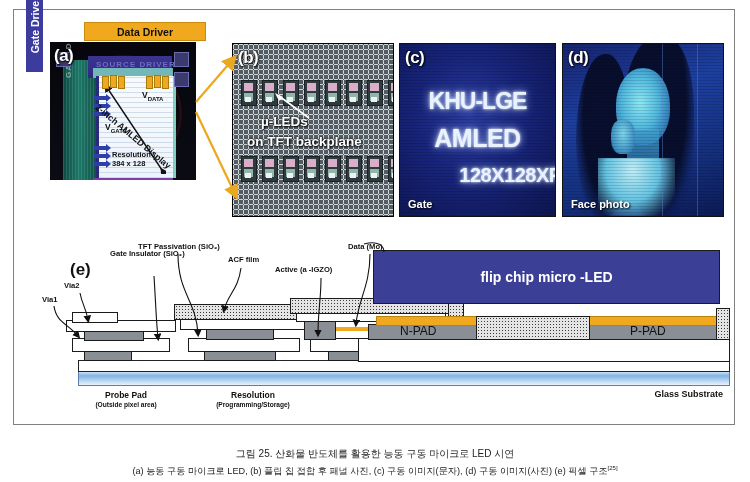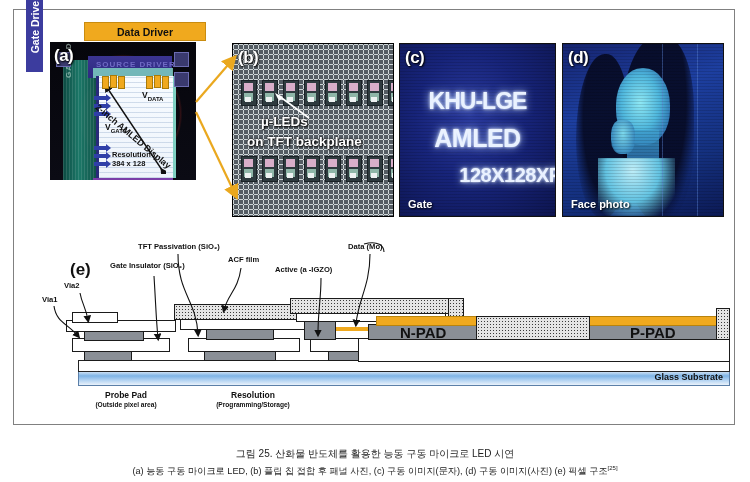--- a/index.html
+++ b/index.html
@@ -101,32 +101,32 @@
 
   
   #panelE{position:absolute;left:14px;top:228px;width:720px;height:196px;}
   .eLabel{position:absolute;font-size:7.6px;font-weight:bold;color:#111;white-space:nowrap;line-height:1.1;}
   .eTag{position:absolute;left:42px;top:22px;font-size:17px;font-weight:bold;color:#111;}
   .bottomLbl{position:absolute;text-align:center;font-weight:bold;color:#111;font-size:8.5px;line-height:1.35;}
   .bottomLbl small{display:block;font-size:6.6px;font-weight:bold;}
 
   .glass{position:absolute;left:50px;top:132px;width:650px;height:14px;
     background:linear-gradient(#dfeaf7,#7eb4e6 35%,#a9cdf0 60%,#e9f2fb);border:1px solid #5b7fa8;}
-  .glassTxt{position:absolute;right:6px;top:1px;font-size:9px;font-weight:bold;color:#111;}
+  .glassTxt{position:absolute;right:6px;top:18px;font-size:9px;font-weight:bold;color:#111;}
   .buf{position:absolute;left:50px;top:122px;width:650px;height:10px;background:#fff;border:1px solid #222;}
 
   .mo{position:absolute;background:#8a8f96;border:1px solid #1b1b1b;}
   .ins{position:absolute;background:#fff;border:1px solid #1b1b1b;}
   .pass{position:absolute;border:1px solid #1b1b1b;
     background-image:radial-gradient(#3a3a3a .9px,rgba(0,0,0,0) 1px);background-size:3px 3px;background-color:#e4e4e4;}
   .igzo{position:absolute;background:#f0a91e;}
   .chip{position:absolute;left:345px;top:12px;width:345px;height:52px;background:#3b3f96;border:1px solid #1b1b1b;
     display:flex;align-items:center;justify-content:center;color:#fff;font-size:14px;font-weight:bold;}
   .padgold{position:absolute;background:#f0a91e;border:1px solid #b8830d;}
-  .padlbl{position:absolute;font-size:15px;font-weight:bold;color:#111;}
+  .padlbl{position:absolute;font-size:12px;font-weight:normal;color:#111;}
 
   .cap{position:absolute;left:55px;top:444px;width:640px;text-align:center;
        font-size:10px;color:#222;line-height:1.9;}
   .capline2{font-size:9.2px;}
   .supx{font-size:6px;vertical-align:super;}
 </style>
 </head>
 <body>
 
 <div id="root">
@@ -317,21 +317,21 @@
       <div class="scanline"></div>
       <div class="cCap">Face photo</div>
     </div>
     <div class="plabel" style="left:554px;top:38px;">(d)</div>
 
     <div id="panelE">
 
       <div class="eTag">(e)</div>
 
       <div class="eLabel" style="left:110px;top:5px;">TFT Passivation  (SiO₂)</div>
-      <div class="eLabel" style="left:82px;top:24px;">Gate Insulator  (SiO₂)</div>
+      <div class="eLabel" style="left:82px;top:12px;">Gate Insulator  (SiO₂)</div>
       <div class="eLabel" style="left:200px;top:18px;">ACF film</div>
       <div class="eLabel" style="left:247px;top:28px;">Active (a -IGZO)</div>
       <div class="eLabel" style="left:320px;top:5px;">Data (Mo)</div>
       <div class="eLabel" style="left:36px;top:44px;">Via2</div>
       <div class="eLabel" style="left:14px;top:58px;">Via1</div>
 
       <svg style="position:absolute;left:0;top:0;width:720px;height:140px;z-index:6;" viewBox="0 0 720 140">
         <defs>
           <marker id="bk" markerWidth="8" markerHeight="8" refX="4" refY="3.5" orient="auto">
             <path d="M0,0 L7,3.5 L0,7 z" fill="#111"></path>
@@ -380,20 +380,21 @@
       <div class="ins" style="left:330px;top:100px;width:370px;height:22px;"></div>
       <div class="mo" style="left:340px;top:86px;width:110px;height:14px;"></div>
       <div class="mo" style="left:560px;top:86px;width:130px;height:14px;"></div>
       <div class="padgold" style="left:348px;top:78px;width:100px;height:8px;"></div>
       <div class="padgold" style="left:560px;top:78px;width:128px;height:8px;"></div>
       <div class="pass" style="left:448px;top:78px;width:112px;height:22px;"></div>
       <div class="pass" style="left:688px;top:70px;width:12px;height:30px;"></div>
       <div class="padlbl" style="left:372px;top:86px;">N-PAD</div>
       <div class="padlbl" style="left:602px;top:86px;">P-PAD</div>
 
+      <div class="chip">flip chip micro -LED</div>
 
       <div class="bottomLbl" style="left:28px;top:152px;width:140px;">
         <span>Probe Pad</span>
         <small>(Outside pixel area)</small>
       </div>
       <div class="bottomLbl" style="left:150px;top:152px;width:150px;">
         <span>Resolution</span>
         <small>(Programming/Storage)</small>
       </div>
     </div>

